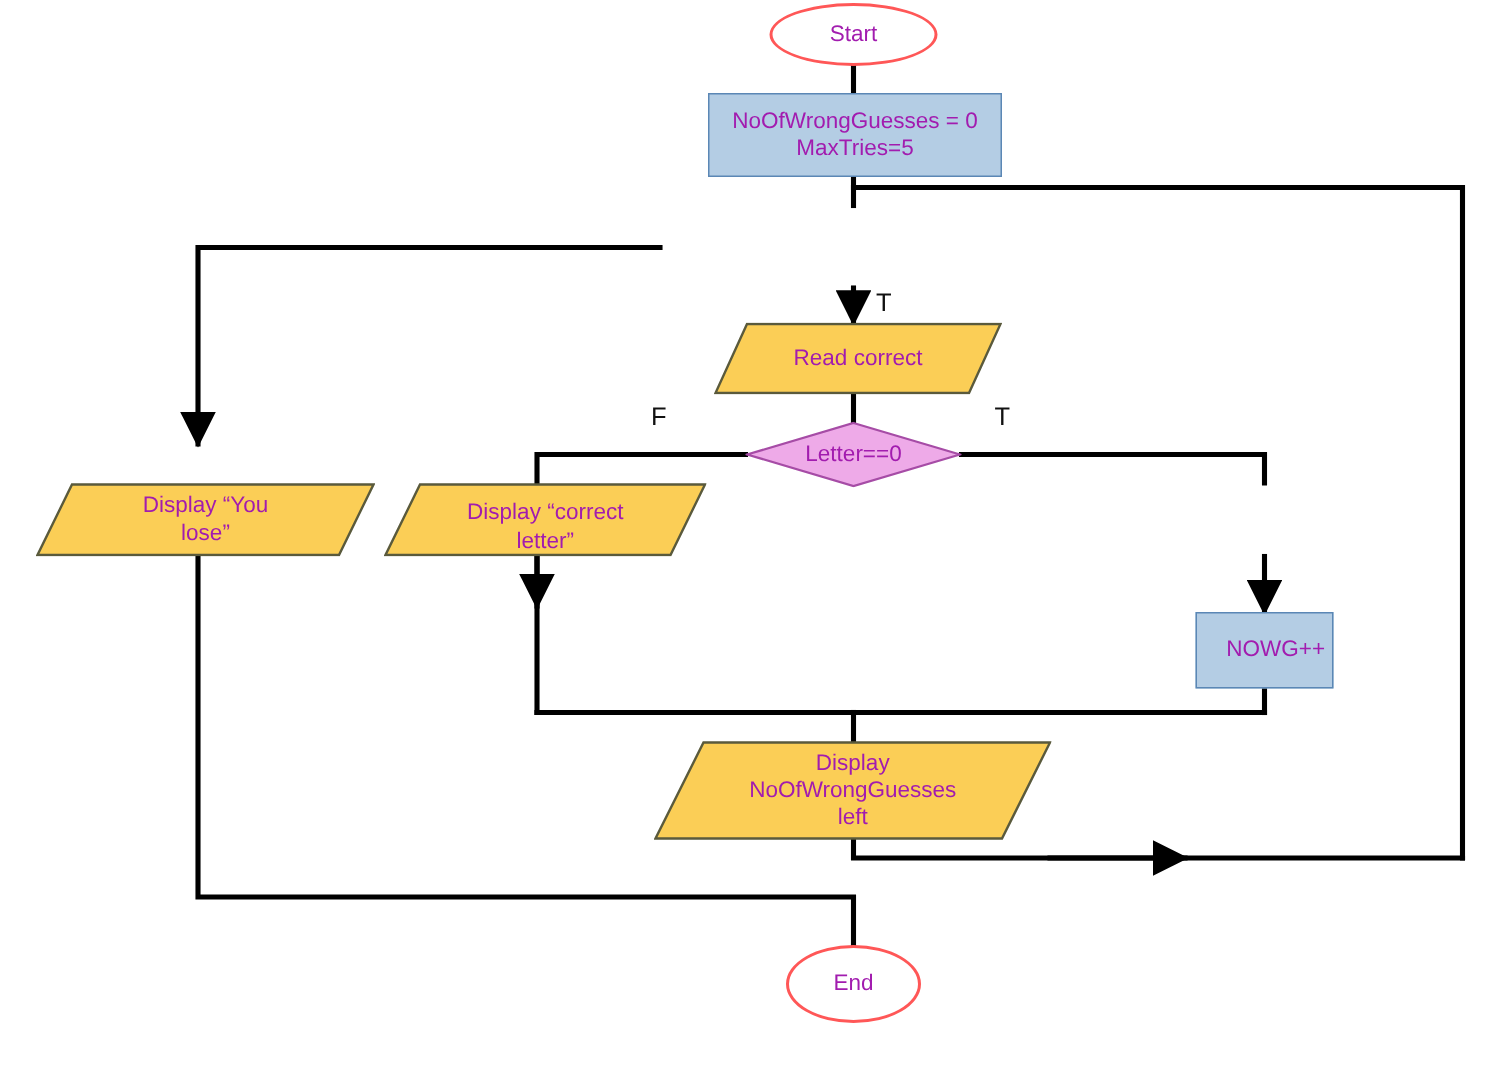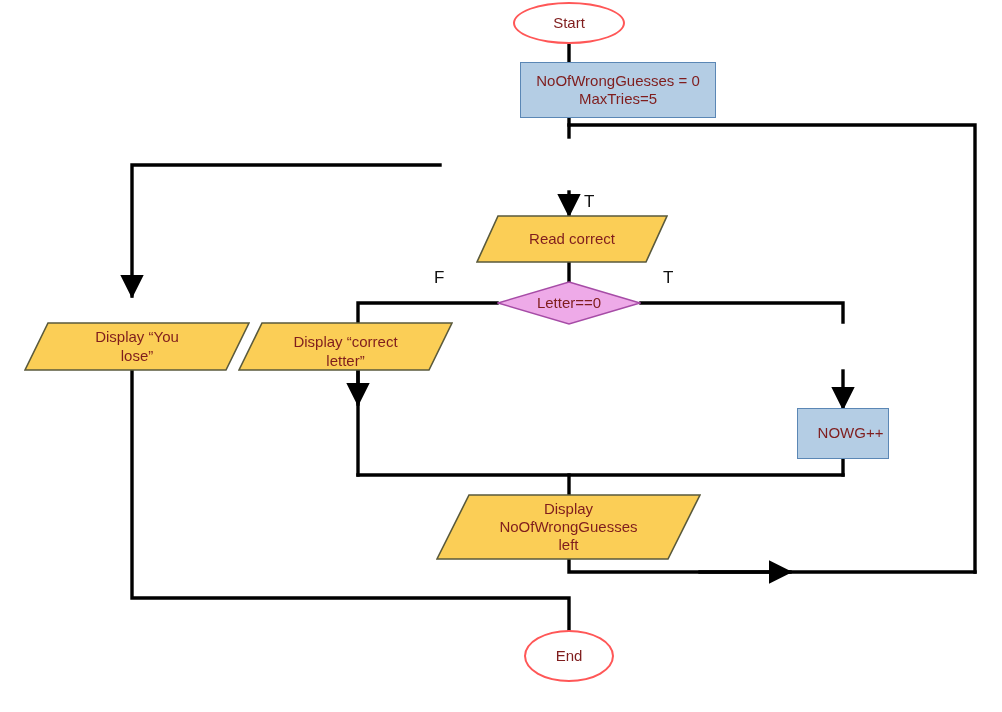--- a/index.html
+++ b/index.html
@@ -20,21 +20,21 @@
     left: 0; top: 0;
     width: 1002px; height: 712px;
     pointer-events: none;
   }
   .node {
     position: absolute;
     display: flex;
     align-items: center;
     justify-content: center;
     text-align: center;
-    color: #7f1d1d;
+    color: #a21caf;
     font-size: 15px;
     line-height: 1.22;
     z-index: 3;
   }
   .node .lbl { position: relative; z-index: 4; padding: 0 6px; white-space: pre-line; }
 
   
   .terminator {
     border: 2px solid #ff5757;
     border-radius: 50%;
@@ -104,21 +104,21 @@
 
       <path d="M 132 371 L 132 598 L 569 598 L 569 630"></path>
 
     </g>
   </svg>
 
   <div class="node terminator" style="left:513px; top:2px; width:112px; height:42px;">
     <span class="lbl">Start</span>
   </div>
 
-  <div class="node process" style="left:472px; top:62px; width:196px; height:56px;margin-left:48px;">
+  <div class="node process" style="left:472px; top:62px; width:196px; height:56px;">
     <span class="lbl">NoOfWrongGuesses = 0
 MaxTries=5</span>
   </div>
 
 
   <div class="node io" style="left:476px; top:215px; width:192px; height:48px;">
     <svg width="192" height="48" viewBox="0 0 192 48" xmlns="http://www.w3.org/2000/svg">
       <polygon points="22,1 191,1 170,47 1,47" fill="#fbce56" stroke="#5a5a3c" stroke-width="1.6"></polygon>
     </svg>
     <span class="lbl">Read correct</span>
@@ -132,21 +132,21 @@
   </div>
 
   <div class="node io" style="left:24px; top:322px; width:226px; height:49px;">
     <svg width="226" height="49" viewBox="0 0 226 49" xmlns="http://www.w3.org/2000/svg">
       <polygon points="24,1 225,1 202,48 1,48" fill="#fbce56" stroke="#5a5a3c" stroke-width="1.6"></polygon>
     </svg>
     <span class="lbl">Display “You
 lose”</span>
   </div>
 
-  <div class="node io" style="left:238px; top:322px; width:215px; height:59px;">
+  <div class="node io" style="left:256px; top:322px; width:215px; height:59px;">
     <svg width="215" height="49" viewBox="0 0 215 49" xmlns="http://www.w3.org/2000/svg">
       <polygon points="24,1 214,1 191,48 1,48" fill="#fbce56" stroke="#5a5a3c" stroke-width="1.6"></polygon>
     </svg>
     <span class="lbl">Display “correct
 letter”</span>
   </div>
 
 
   <div class="node process" style="left:797px; top:408px; width:92px; height:51px;padding-left:15px;">
     <span class="lbl">NOWG++</span>

